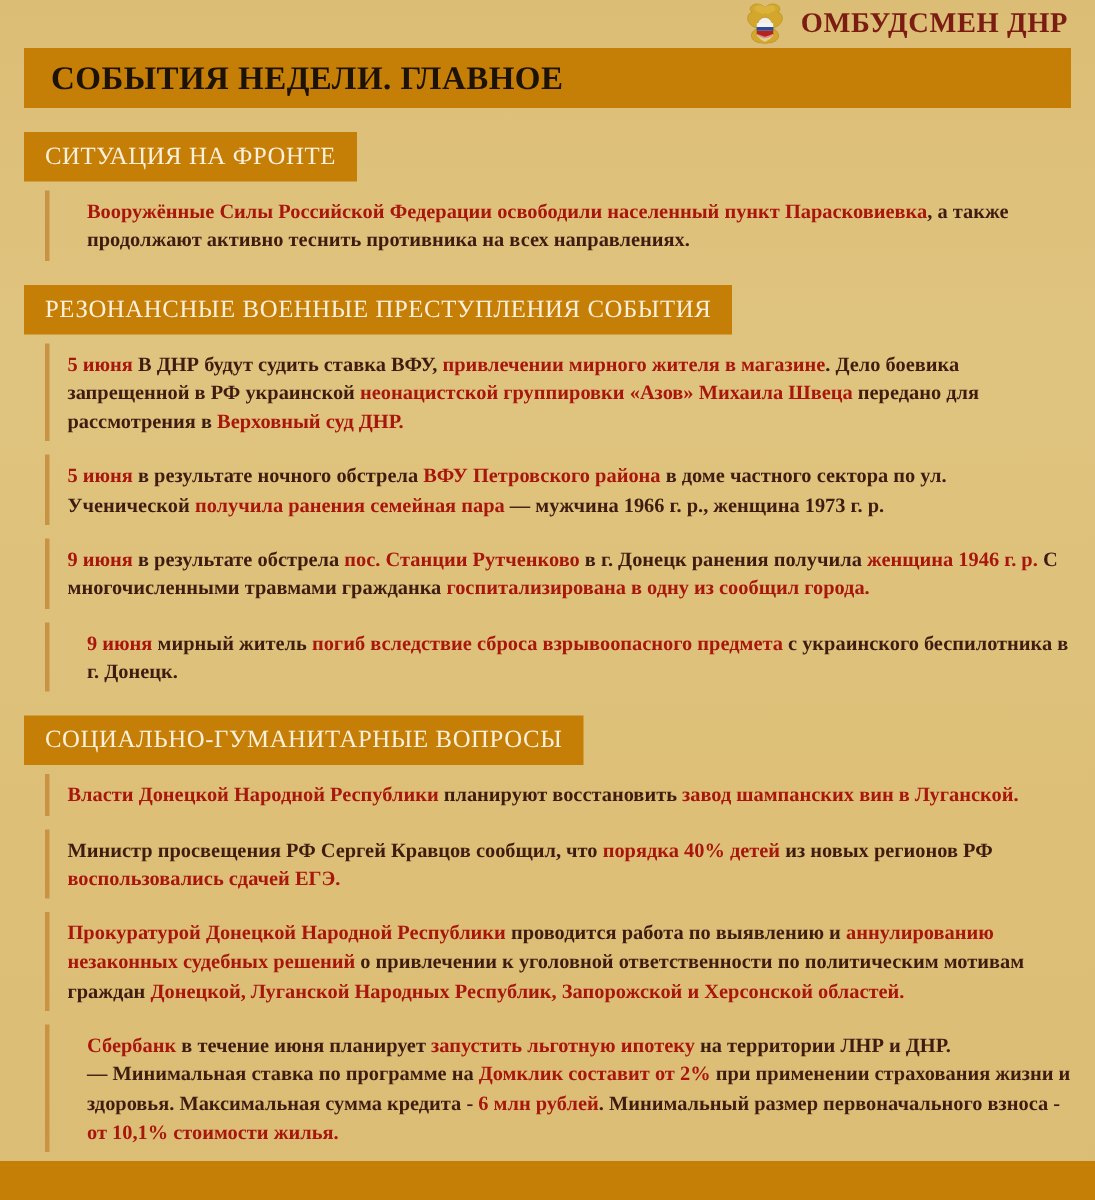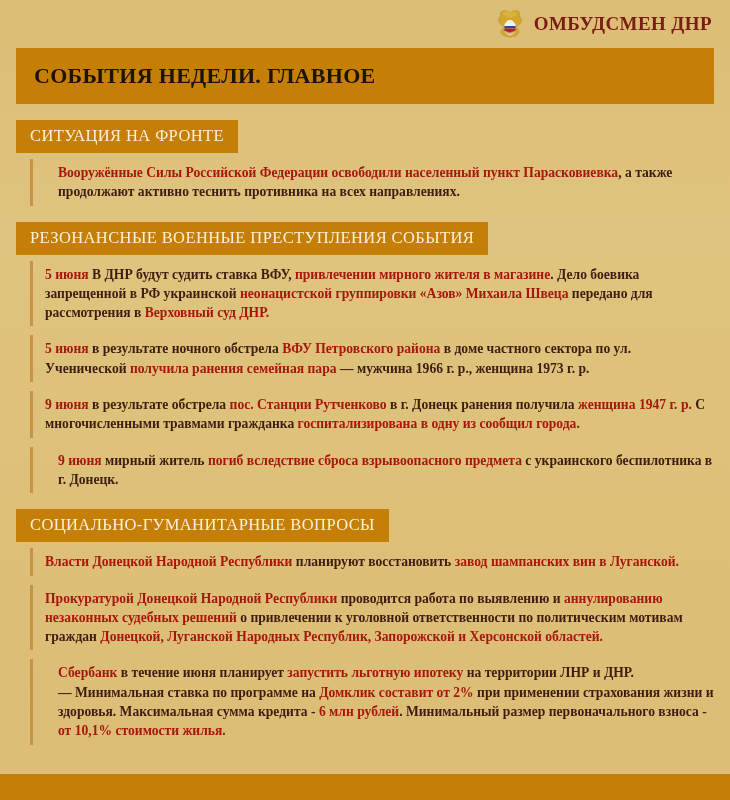--- a/index.html
+++ b/index.html
@@ -17,21 +17,21 @@
   .page {
     position: relative;
     width: 730px;
     height: 800px;
     background: linear-gradient(180deg, #dcbd76 0%, #dfc47f 30%, #ddbf77 70%, #dcbd76 100%);
     box-sizing: border-box;
   }
 
   
   .brandbar {
-    height: 48px;
+    height: 32px;
     display: flex;
     align-items: center;
     justify-content: flex-end;
     padding-right: 18px;
     box-sizing: border-box;
   }
   .brand {
     display: flex;
     align-items: center;
     gap: 9px;
@@ -47,21 +47,21 @@
     font-weight: bold;
     font-size: 19px;
     letter-spacing: 0.4px;
     color: #7b1d12;
     white-space: nowrap;
   }
 
   
   .titlebar {
     margin: 0 16px 0 16px;
-    height: 56px;
+    height: 40px;
     background: #c67f06;
     display: flex;
     align-items: center;
     padding-left: 18px;
     box-sizing: border-box;
   }
   .titlebar-text {
     font-family: "Liberation Serif", serif;
     font-weight: bold;
     font-size: 22px;
@@ -165,31 +165,34 @@
           </div>
         </div></div>
       <div class="section"><div class="section-header">РЕЗОНАНСНЫЕ ВОЕННЫЕ ПРЕСТУПЛЕНИЯ СОБЫТИЯ</div><div class="items">
           <div class="item">
             <p><span class="hl">5 июня</span><span> В ДНР будут судить ставка ВФУ, </span><span class="hl">привлечении мирного жителя в магазине</span><span>. Дело боевика запрещенной в РФ украинской </span><span class="hl">неонацистской группировки «Азов» Михаила Швеца</span><span> передано для рассмотрения в </span><span class="hl">Верховный суд ДНР.</span></p>
           </div>
           <div class="item">
             <p><span class="hl">5 июня</span><span> в результате ночного обстрела </span><span class="hl">ВФУ Петровского района</span><span> в доме частного сектора по ул. Ученической </span><span class="hl">получила ранения семейная пара</span><span> — мужчина 1966 г. р., женщина 1973 г. р.</span></p>
           </div>
           <div class="item">
-            <p><span class="hl">9 июня</span><span> в результате обстрела </span><span class="hl">пос. Станции Рутченково</span><span> в г. Донецк ранения получила </span><span class="hl">женщина 1947 г. р.</span><span> С многочисленными травмами гражданка </span><span class="hl">госпитализирована в одну из сообщил города.</span></p>
+            <p><span class="hl">9 июня</span><span> в результате обстрела </span><span class="hl">пос. Станции Рутченково</span><span> в г. Донецк ранения получила </span><span class="hl">женщина 1946 г. р.</span><span> С многочисленными травмами гражданка </span><span class="hl">госпитализирована в одну из сообщил города.</span></p>
           </div>
           <div class="item">
             <p><span class="hl">9 июня</span><span> мирный житель </span><span class="hl">погиб вследствие сброса взрывоопасного предмета</span><span> с украинского беспилотника в г. Донецк.</span></p>
           </div>
         </div></div>
       <div class="section"><div class="section-header">СОЦИАЛЬНО-ГУМАНИТАРНЫЕ ВОПРОСЫ</div><div class="items">
           <div class="item">
             <p><span class="hl">Власти Донецкой Народной Республики</span><span> планируют восстановить </span><span class="hl">завод шампанских вин в Луганской.</span></p>
           </div>
           <div class="item">
+            <p><span>Министр просвещения РФ Сергей Кравцов сообщил, что </span><span class="hl">порядка 40% детей</span><span> из новых регионов РФ </span><span class="hl">воспользовались сдачей ЕГЭ.</span></p>
+          </div>
+          <div class="item">
             <p><span class="hl">Прокуратурой Донецкой Народной Республики</span><span> проводится работа по выявлению и </span><span class="hl">аннулированию незаконных судебных решений</span><span> о привлечении к уголовной ответственности по политическим мотивам граждан </span><span class="hl">Донецкой, Луганской Народных Республик, Запорожской и Херсонской областей.</span></p>
           </div>
           <div class="item">
             <p><span class="hl">Сбербанк</span><span> в течение июня планирует </span><span class="hl">запустить льготную ипотеку</span><span> на территории ЛНР и ДНР.</span><br><span>— Минимальная ставка по программе на </span><span class="hl">Домклик составит от 2%</span><span> при применении страхования жизни и здоровья. Максимальная сумма кредита - </span><span class="hl">6 млн рублей</span><span>. Минимальный размер первоначального взноса - </span><span class="hl">от 10,1% стоимости жилья.</span></p>
           </div>
         </div></div>
     </div>
 
   <div class="footerbar"></div>
 </div>

